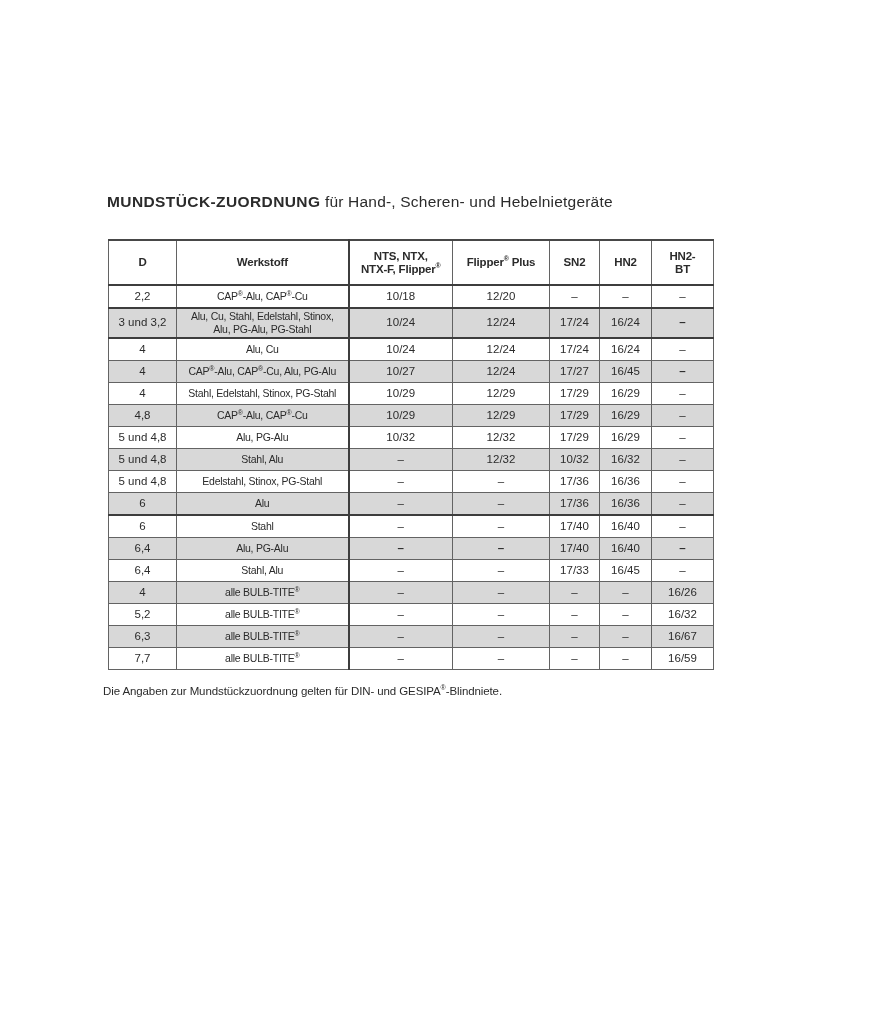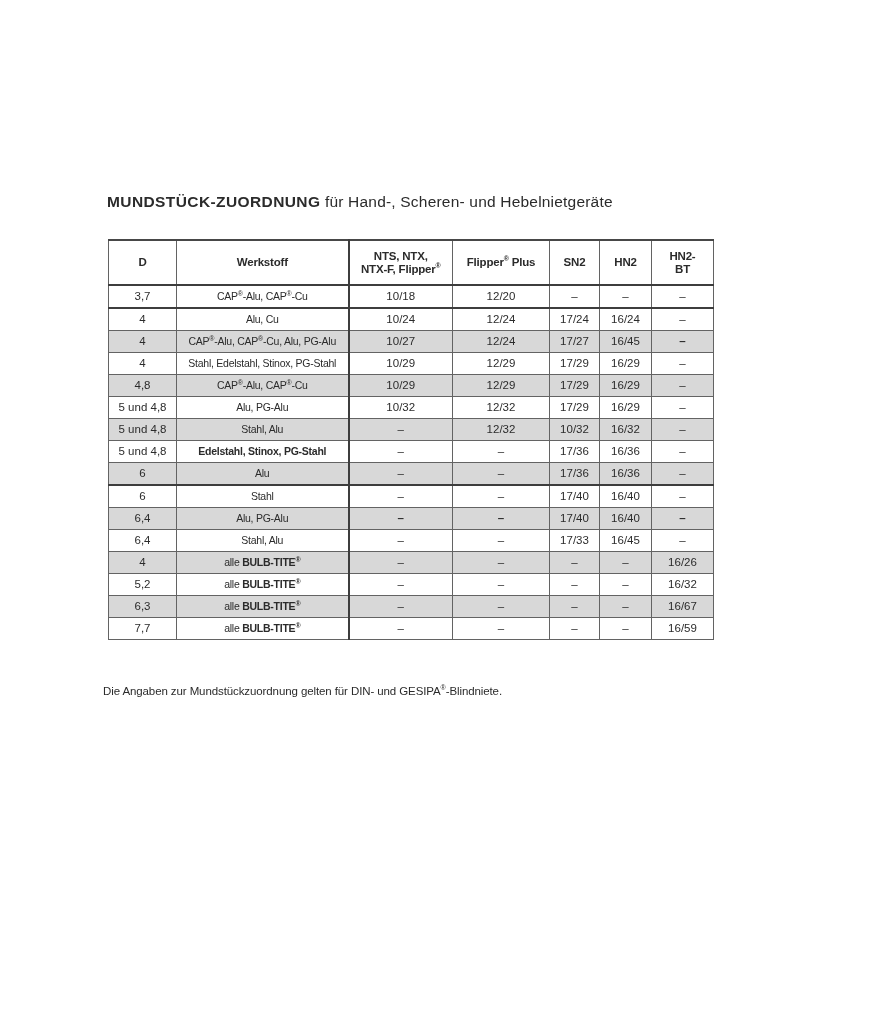--- a/index.html
+++ b/index.html
@@ -72,21 +72,21 @@
     line-height: 13.5px;
   }
   .mtable tbody td.col-w {
     font-size: 10.5px;
     letter-spacing: -0.25px;
     line-height: 13px;
   }
   .mtable tbody tr.shaded { background: #d8d8d8; }
   .mtable tbody tr.thick-top td { border-top: 2.5px solid #3d3d3d; }
   .mtable td.bold-dash { font-weight: 700; }
-  .mtable b { font-weight: 700; }
+  .mtable b { font-weight: 400; }
 
   sup {
     font-size: 7px;
     line-height: 0;
     vertical-align: super;
   }
 
   .footnote {
     position: absolute;
     left: 103px;
@@ -122,27 +122,36 @@
           <th>Werkstoff</th>
           <th>NTS, NTX,<br>NTX-F, Flipper<sup>®</sup></th>
           <th>Flipper<sup>®</sup> Plus</th>
           <th>SN2</th>
           <th>HN2</th>
           <th>HN2-<br>BT</th>
         </tr>
     </thead>
     <tbody id="table-body">
         <tr class="">
-          <td class="col-d">3,7</td>
+          <td class="col-d">2,2</td>
           <td class="col-w"><span>CAP<sup>®</sup>-Alu, CAP<sup>®</sup>-Cu</span></td>
           <td>10/18</td>
           <td>12/20</td>
           <td>–</td>
           <td>–</td>
           <td>–</td>
+        </tr>
+        <tr class="shaded thick-top">
+          <td class="col-d">3 und 3,2</td>
+          <td class="col-w"><span>Alu, Cu, Stahl, Edelstahl, Stinox,<br>Alu, PG-Alu, PG-Stahl</span></td>
+          <td>10/24</td>
+          <td>12/24</td>
+          <td>17/24</td>
+          <td>16/24</td>
+          <td class="bold-dash">–</td>
         </tr>
         <tr class=" thick-top">
           <td class="col-d">4</td>
           <td class="col-w"><span>Alu, Cu</span></td>
           <td>10/24</td>
           <td>12/24</td>
           <td>17/24</td>
           <td>16/24</td>
           <td>–</td>
         </tr>

